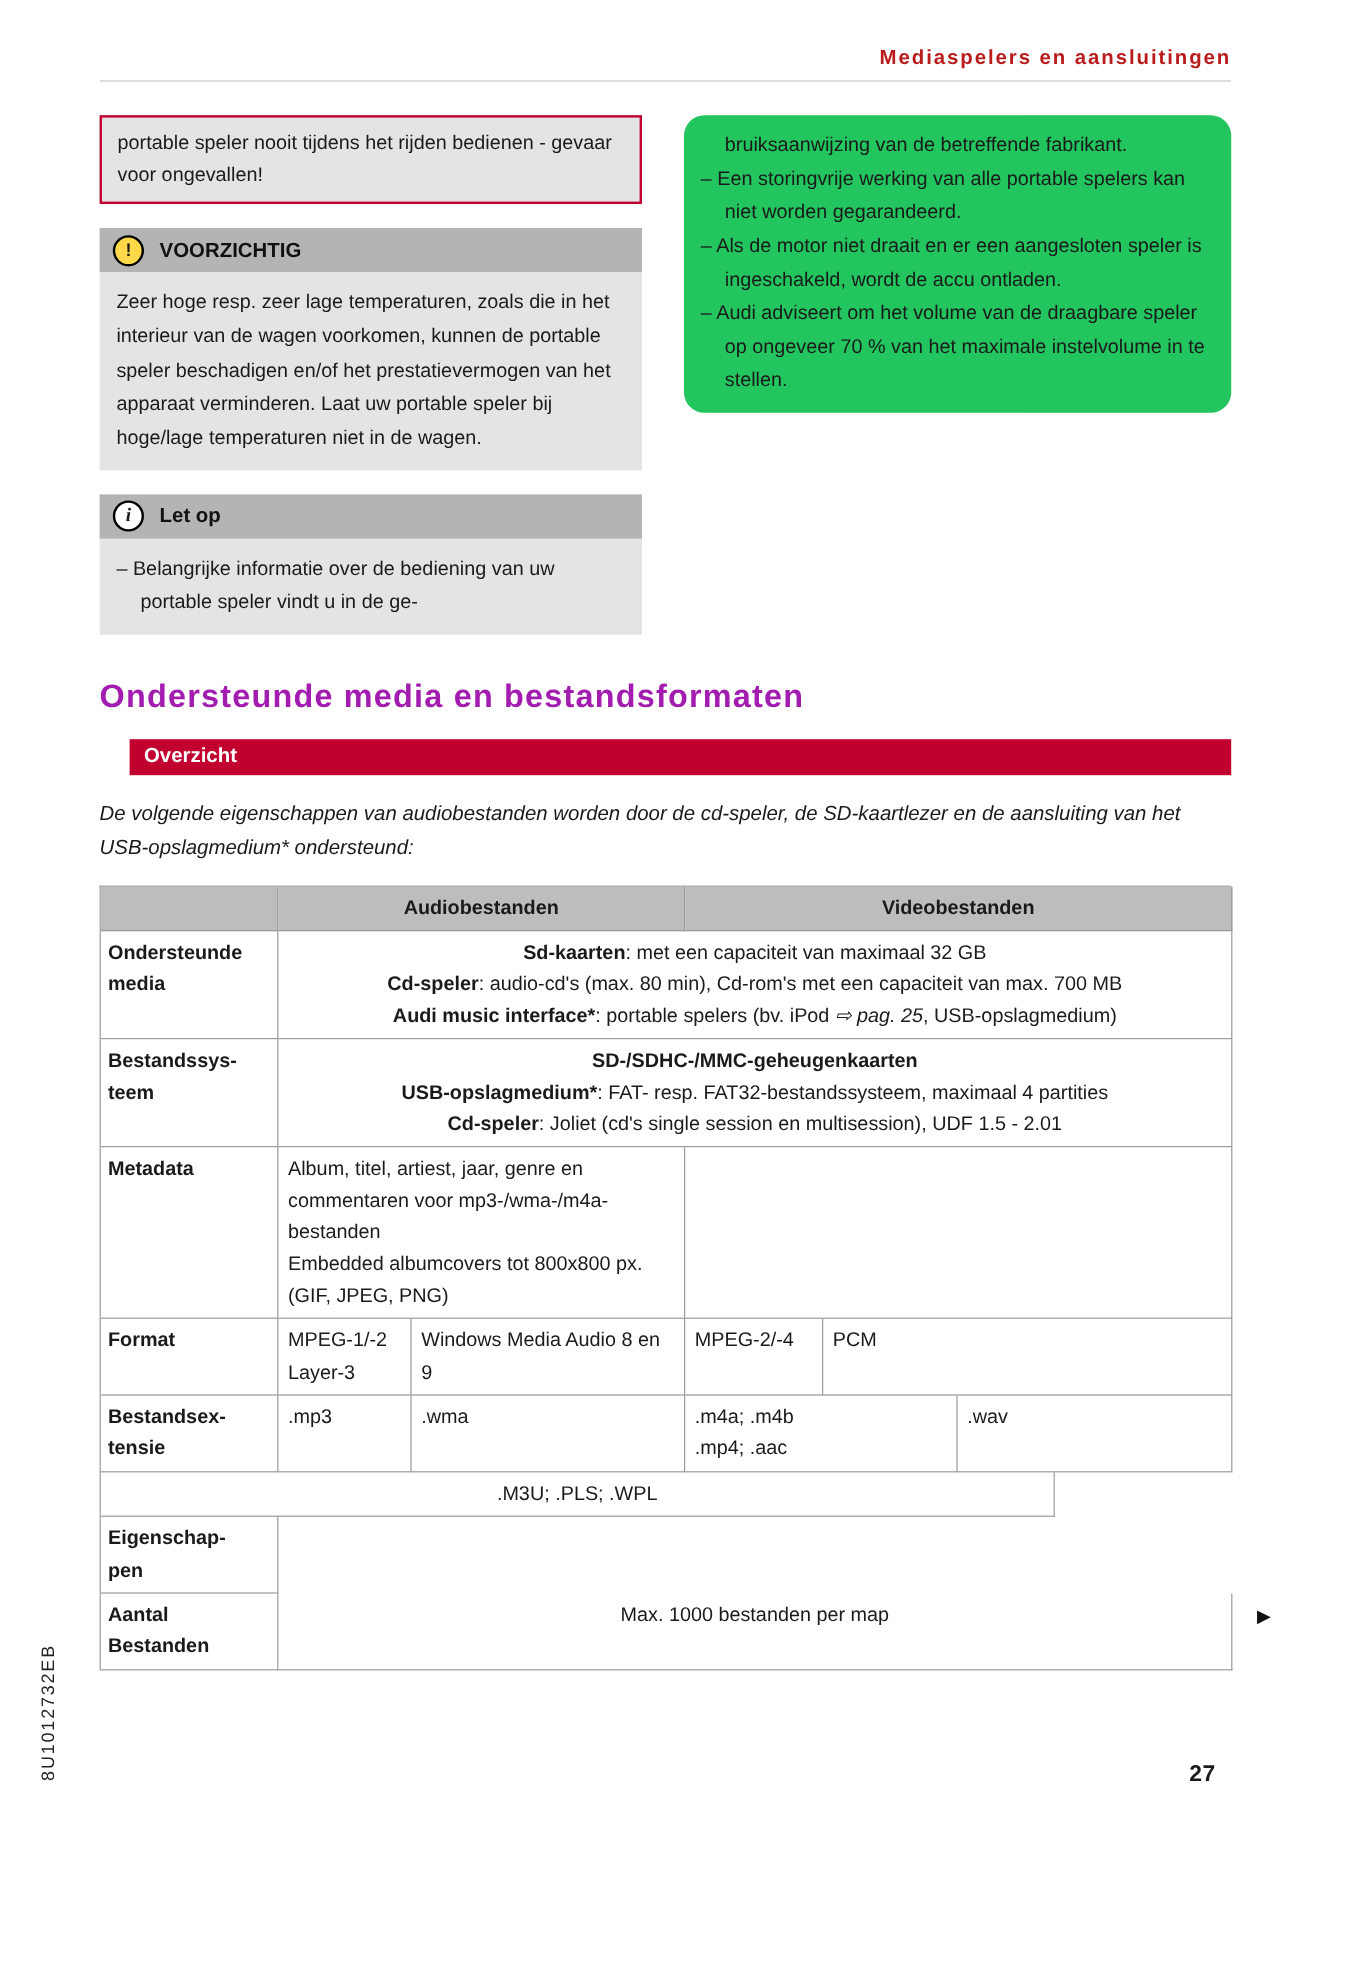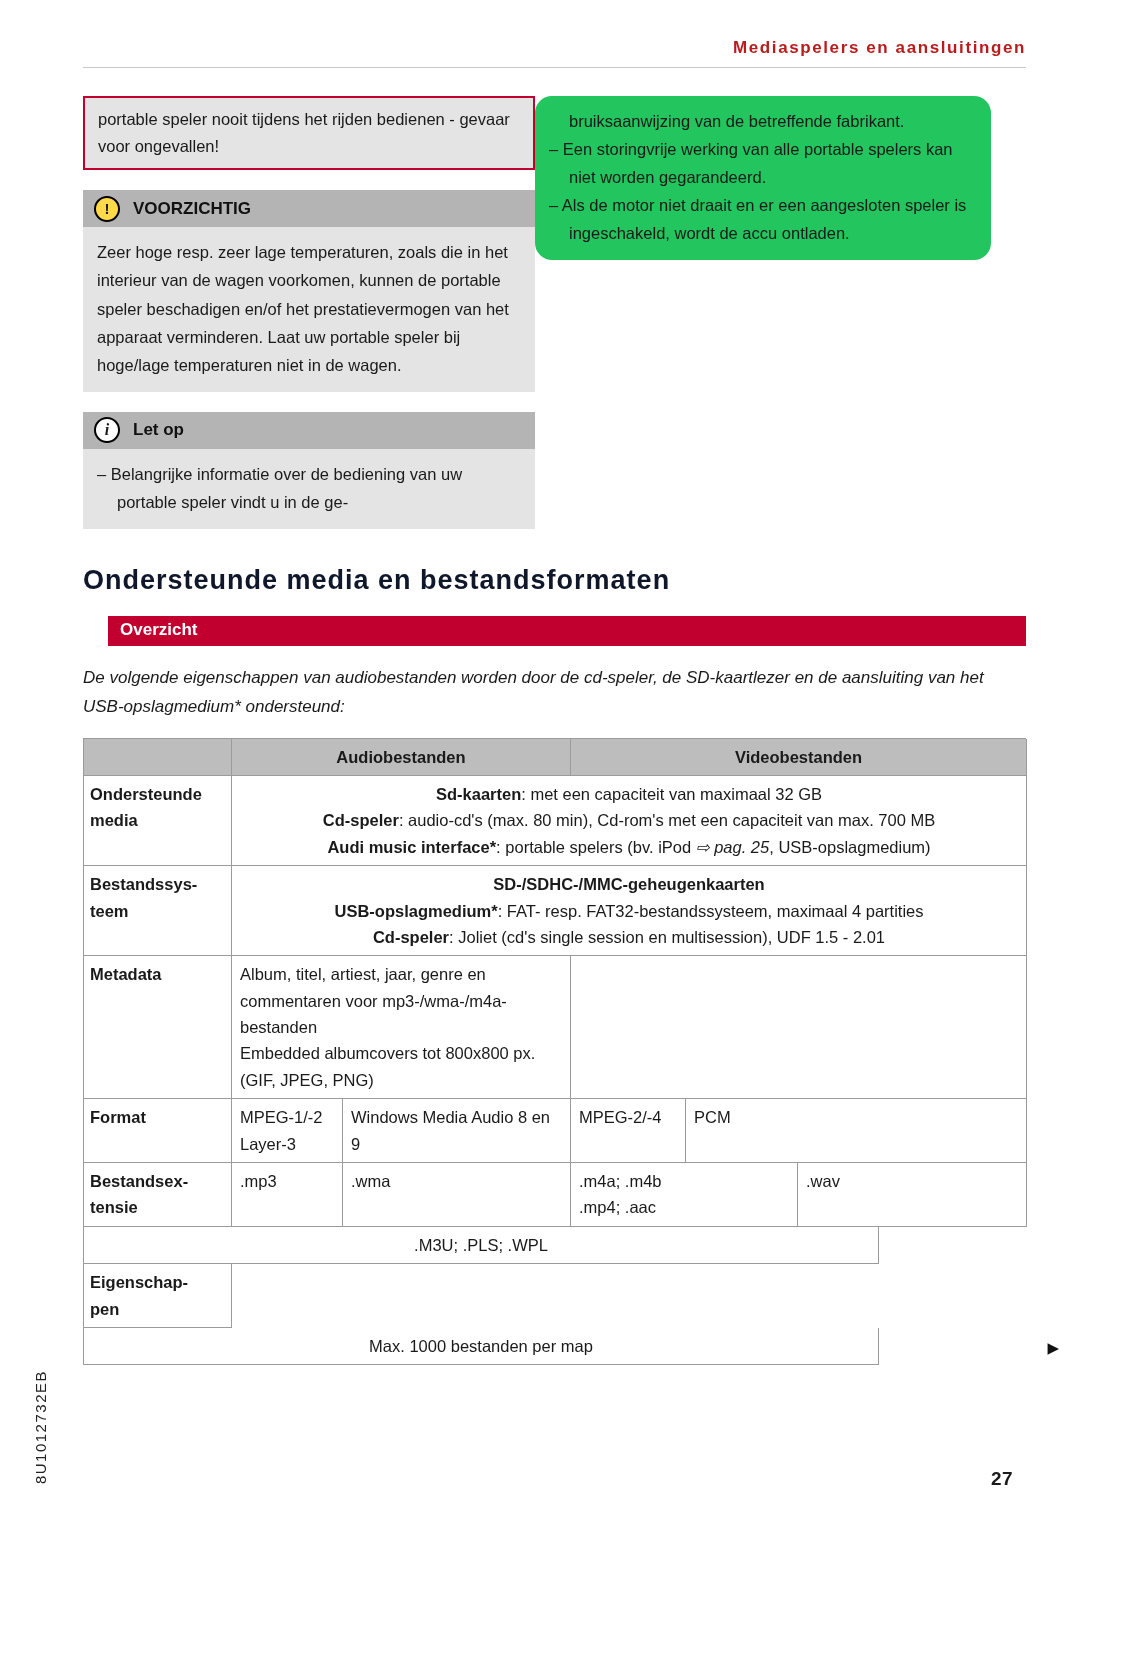--- a/index.html
+++ b/index.html
@@ -16,21 +16,21 @@
   
   .page-header {
     padding-top: 38px; padding-bottom: 9px;
     border-bottom: 1px solid #c9c9c9;
     text-align: right;
     font-weight: bold; font-size: 17px; letter-spacing: 1.6px;
     color: #b91c1c;
   }
 
   
-  .columns { display: flex; margin-top: 28px; }
+  .columns { display: flex; gap: 35px; margin-top: 28px; }
   .col-left { width: 452px; flex: 0 0 452px; }
   .col-right { width: 456px; flex: 0 0 456px; }
 
   .alert-box {
     border: 2px solid #c20030;
     background: #e4e4e4;
     padding: 8px 13px;
     font-size: 16.5px; line-height: 1.65;
   }
 
@@ -65,21 +65,21 @@
   .gray-box {
     background: #22c55e;
     padding: 11px 14px 13px 14px;
     font-size: 16.5px; line-height: 1.7; border-radius: 17px;
   }
 
   
   .section-heading {
     margin-top: 36px;
     font-size: 27px; font-weight: bold; letter-spacing: 1px;
-    color: #0f172a;
+    color: #a21caf;
   }
   .red-band {
     margin-top: 20px;
     background: #c20030; color: #ffffff;
     font-weight: bold; font-size: 17px;
     padding: 4px 12px 6px 12px;
     margin-left: 25px;
   }
   .intro {
     margin-top: 18px;
@@ -172,20 +172,21 @@
         <div class="dash-item">– Belangrijke informatie over de bediening van uw portable speler vindt u in de ge-</div>
       </div>
 
     </div>
 
     <div class="col-right">
       <div class="gray-box">
         <div class="hang">bruiksaanwijzing van de betreffende fabrikant.</div>
         <div class="dash-item">– Een storingvrije werking van alle portable spelers kan niet worden gegarandeerd.</div>
         <div class="dash-item">– Als de motor niet draait en er een aangesloten speler is ingeschakeld, wordt de accu ontladen.</div>
+        <div class="dash-item">– Audi adviseert om het volume van de draagbare speler op ongeveer 70 % van het maximale instelvolume in te stellen.</div>
       </div>
     </div>
 
   </div>
 
   <div class="section-heading">Ondersteunde media en bestandsformaten</div>
 
   <div class="red-band">Overzicht</div>
 
   <div class="intro">De volgende eigenschappen van audiobestanden worden door de cd-speler, de SD-kaartlezer en de aansluiting van het USB-opslagmedium* ondersteund:</div>
@@ -248,20 +249,22 @@
     <div class="trow">
       <div class="cell span-cell center">.M3U; .PLS; .WPL</div>
     </div>
 
     <div class="trow">
       <div class="cell label-cell">Eigenschap-
 pen</div>
     </div>
 
     <div class="trow relative">
+      <div class="cell label-cell">Aantal
+Bestanden</div>
       <div class="cell span-cell center">Max. 1000 bestanden per map</div>
       <span class="cont-arrow">▶</span>
     </div>
 
   </div>
 
 </div>
 
 <div class="spine-code">8U1012732EB</div>
 <div class="page-number">27</div>

